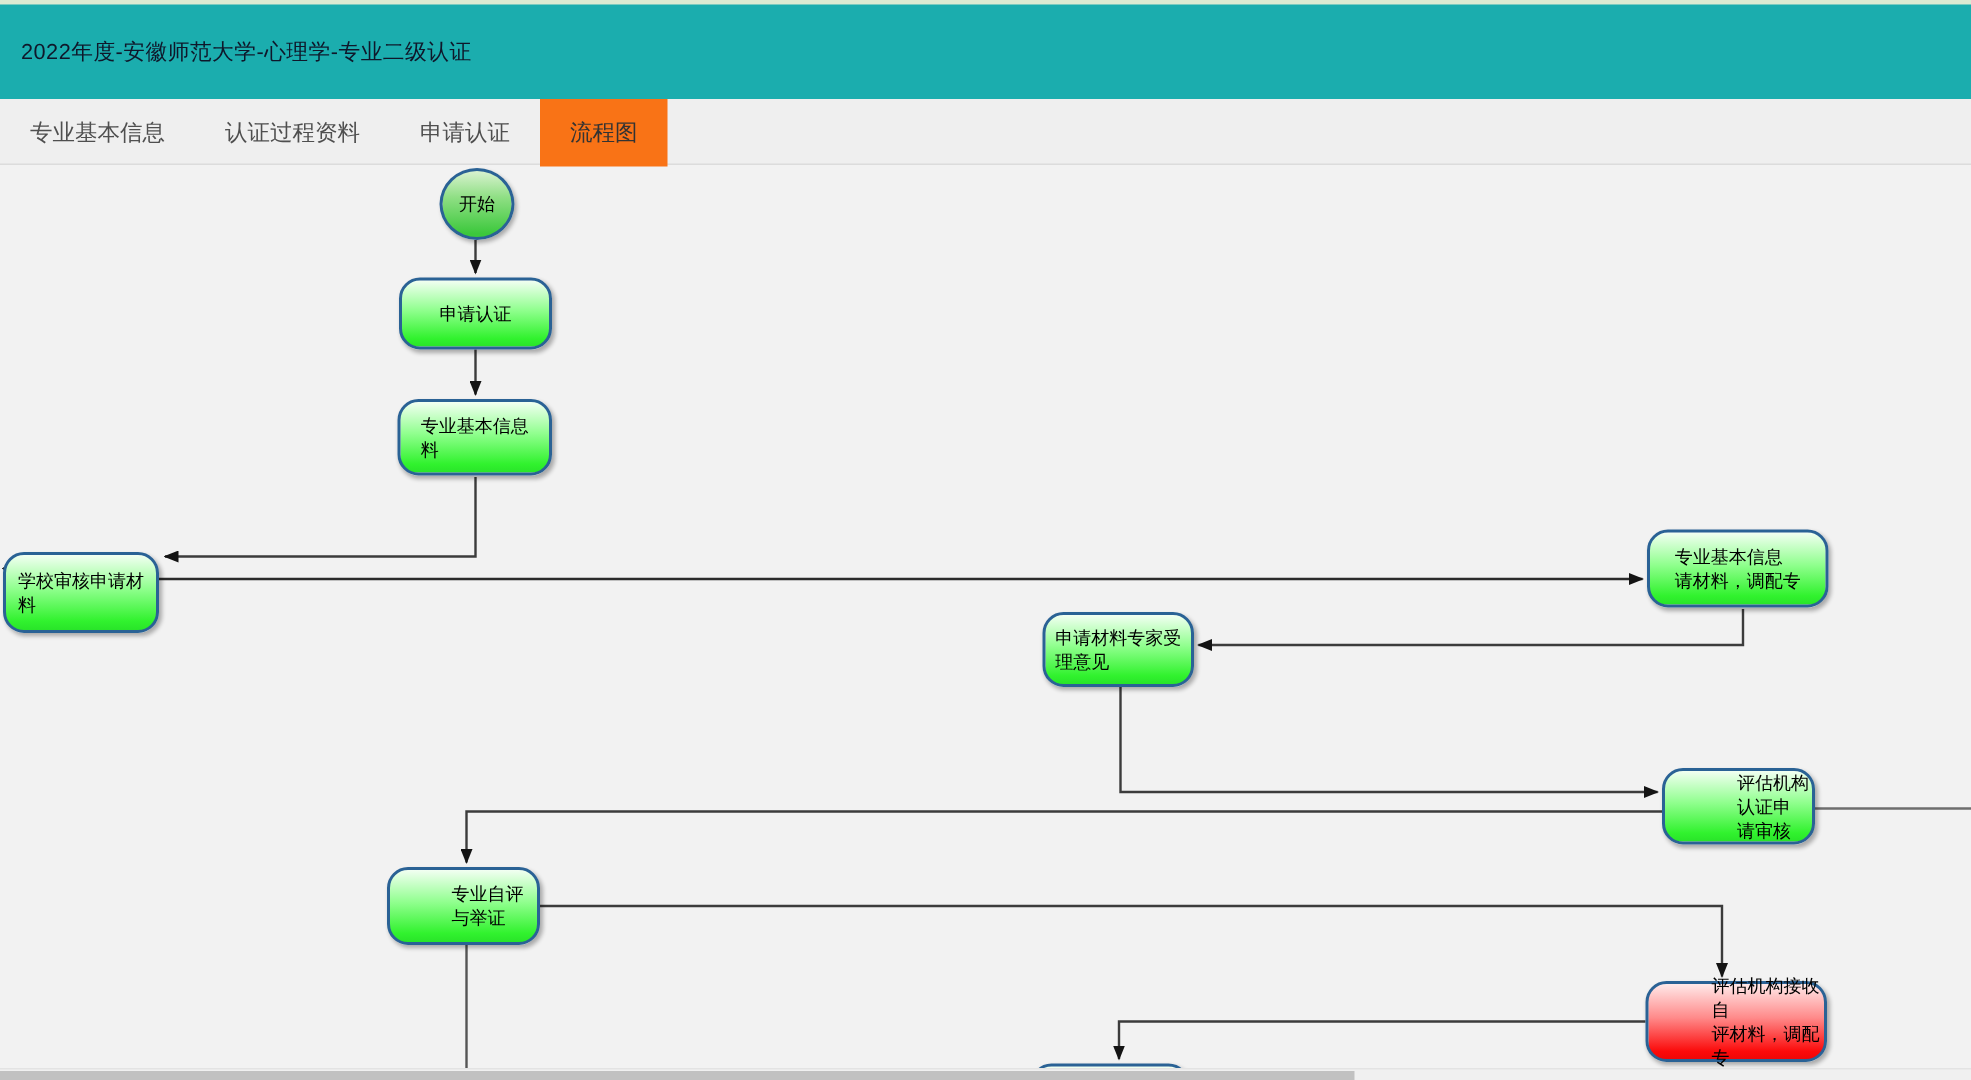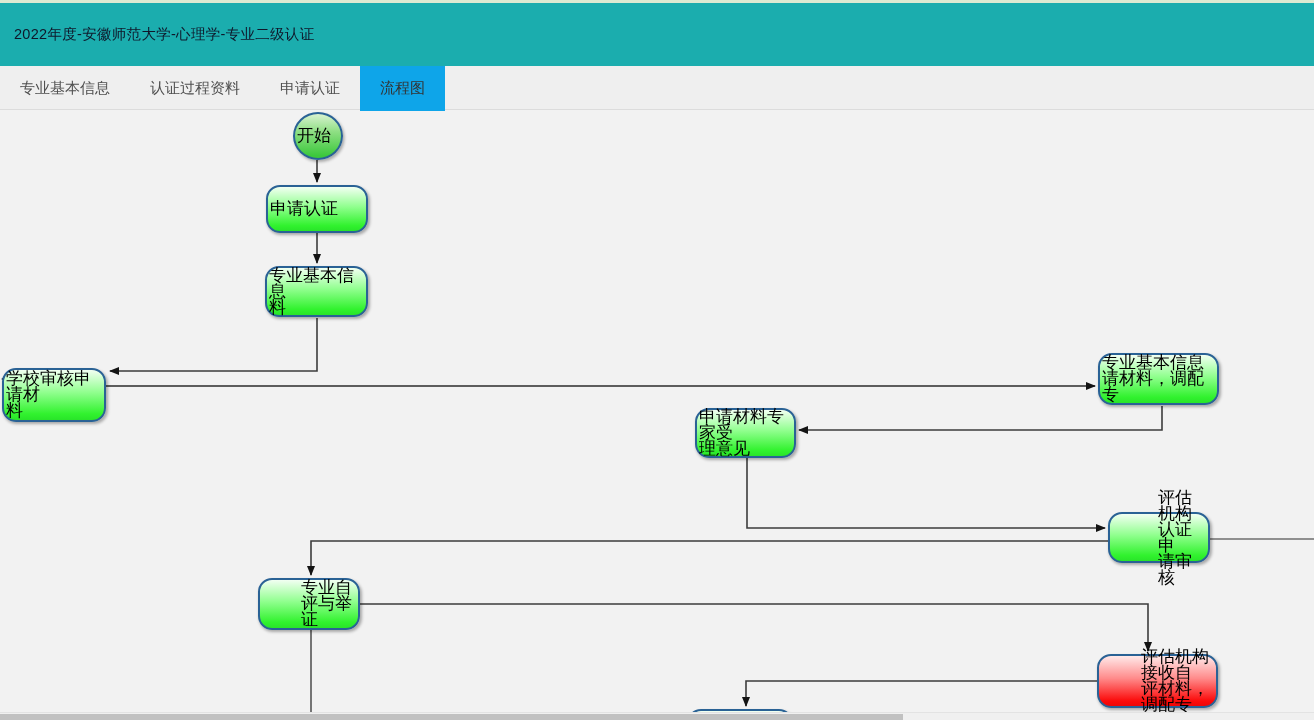--- a/index.html
+++ b/index.html
@@ -7,22 +7,22 @@
     width:1314px;height:720px;overflow:hidden;position:relative;
     background:#f2f2f2;
     font-family:"Liberation Sans","DejaVu Sans",sans-serif;
   }
   
   #flow-layer{position:absolute;left:0;top:0;width:1314px;height:720px;z-index:1;}
   #edge-canvas{position:absolute;left:0;top:0;pointer-events:none;}
   .node{
     position:absolute;box-sizing:border-box;
     border:2px solid #2a6295;border-radius:14px;
-    display:flex;align-items:center;
-    font-size:17px;line-height:16px;color:#000;
+    display:flex;align-items:center;justify-content:center;
+    font-size:12px;line-height:16px;color:#000;
     box-shadow:1.5px 2px 3px rgba(0,0,0,.3);
   }
   .node.green{background:linear-gradient(180deg,#f2fff2 0%,#90ff8e 45%,#31f22e 88%,#29e429 100%);}
   .node.red{background:linear-gradient(180deg,#ffe9e9 0%,#ff8a8a 45%,#fb0a0a 90%,#ef0606 100%);}
   .node.circlegreen{background:linear-gradient(180deg,#d9f2d0 0%,#8fdf84 40%,#3cc83c 95%);}
   .node.circle{border-radius:50%;}
   .node-label{white-space:pre-line;text-align:left;padding:0 2px;}
   
   #app-header{
     position:absolute;left:0;top:0;width:100%;height:66px;z-index:5;
@@ -33,21 +33,21 @@
   
   #tab-bar{
     position:absolute;left:0;top:66px;width:100%;height:44px;z-index:5;
     background:#efefef;border-bottom:1px solid #dcdcdc;box-sizing:border-box;
     display:flex;align-items:flex-start;
   }
   .tab{
     padding:0 20px;display:flex;align-items:center;cursor:pointer;
     font-size:15px;color:#4f4f4f;height:44px;box-sizing:border-box;
   }
-  .tab.active{background:#0ea5e9;color:#333333;height:45px;}
+  .tab.active{background:#f97316;color:#333333;height:45px;}
   
   #h-scrollbar{
     position:absolute;left:0;bottom:0;width:100%;height:8px;z-index:6;
     background:#f0f0f0;border-top:1px solid #e3e3e3;box-sizing:border-box;
   }
   #h-scroll-thumb{position:absolute;left:0;top:1px;height:7px;background:#c1c1c1;}
 </style>
 </head>
 <body>
 

